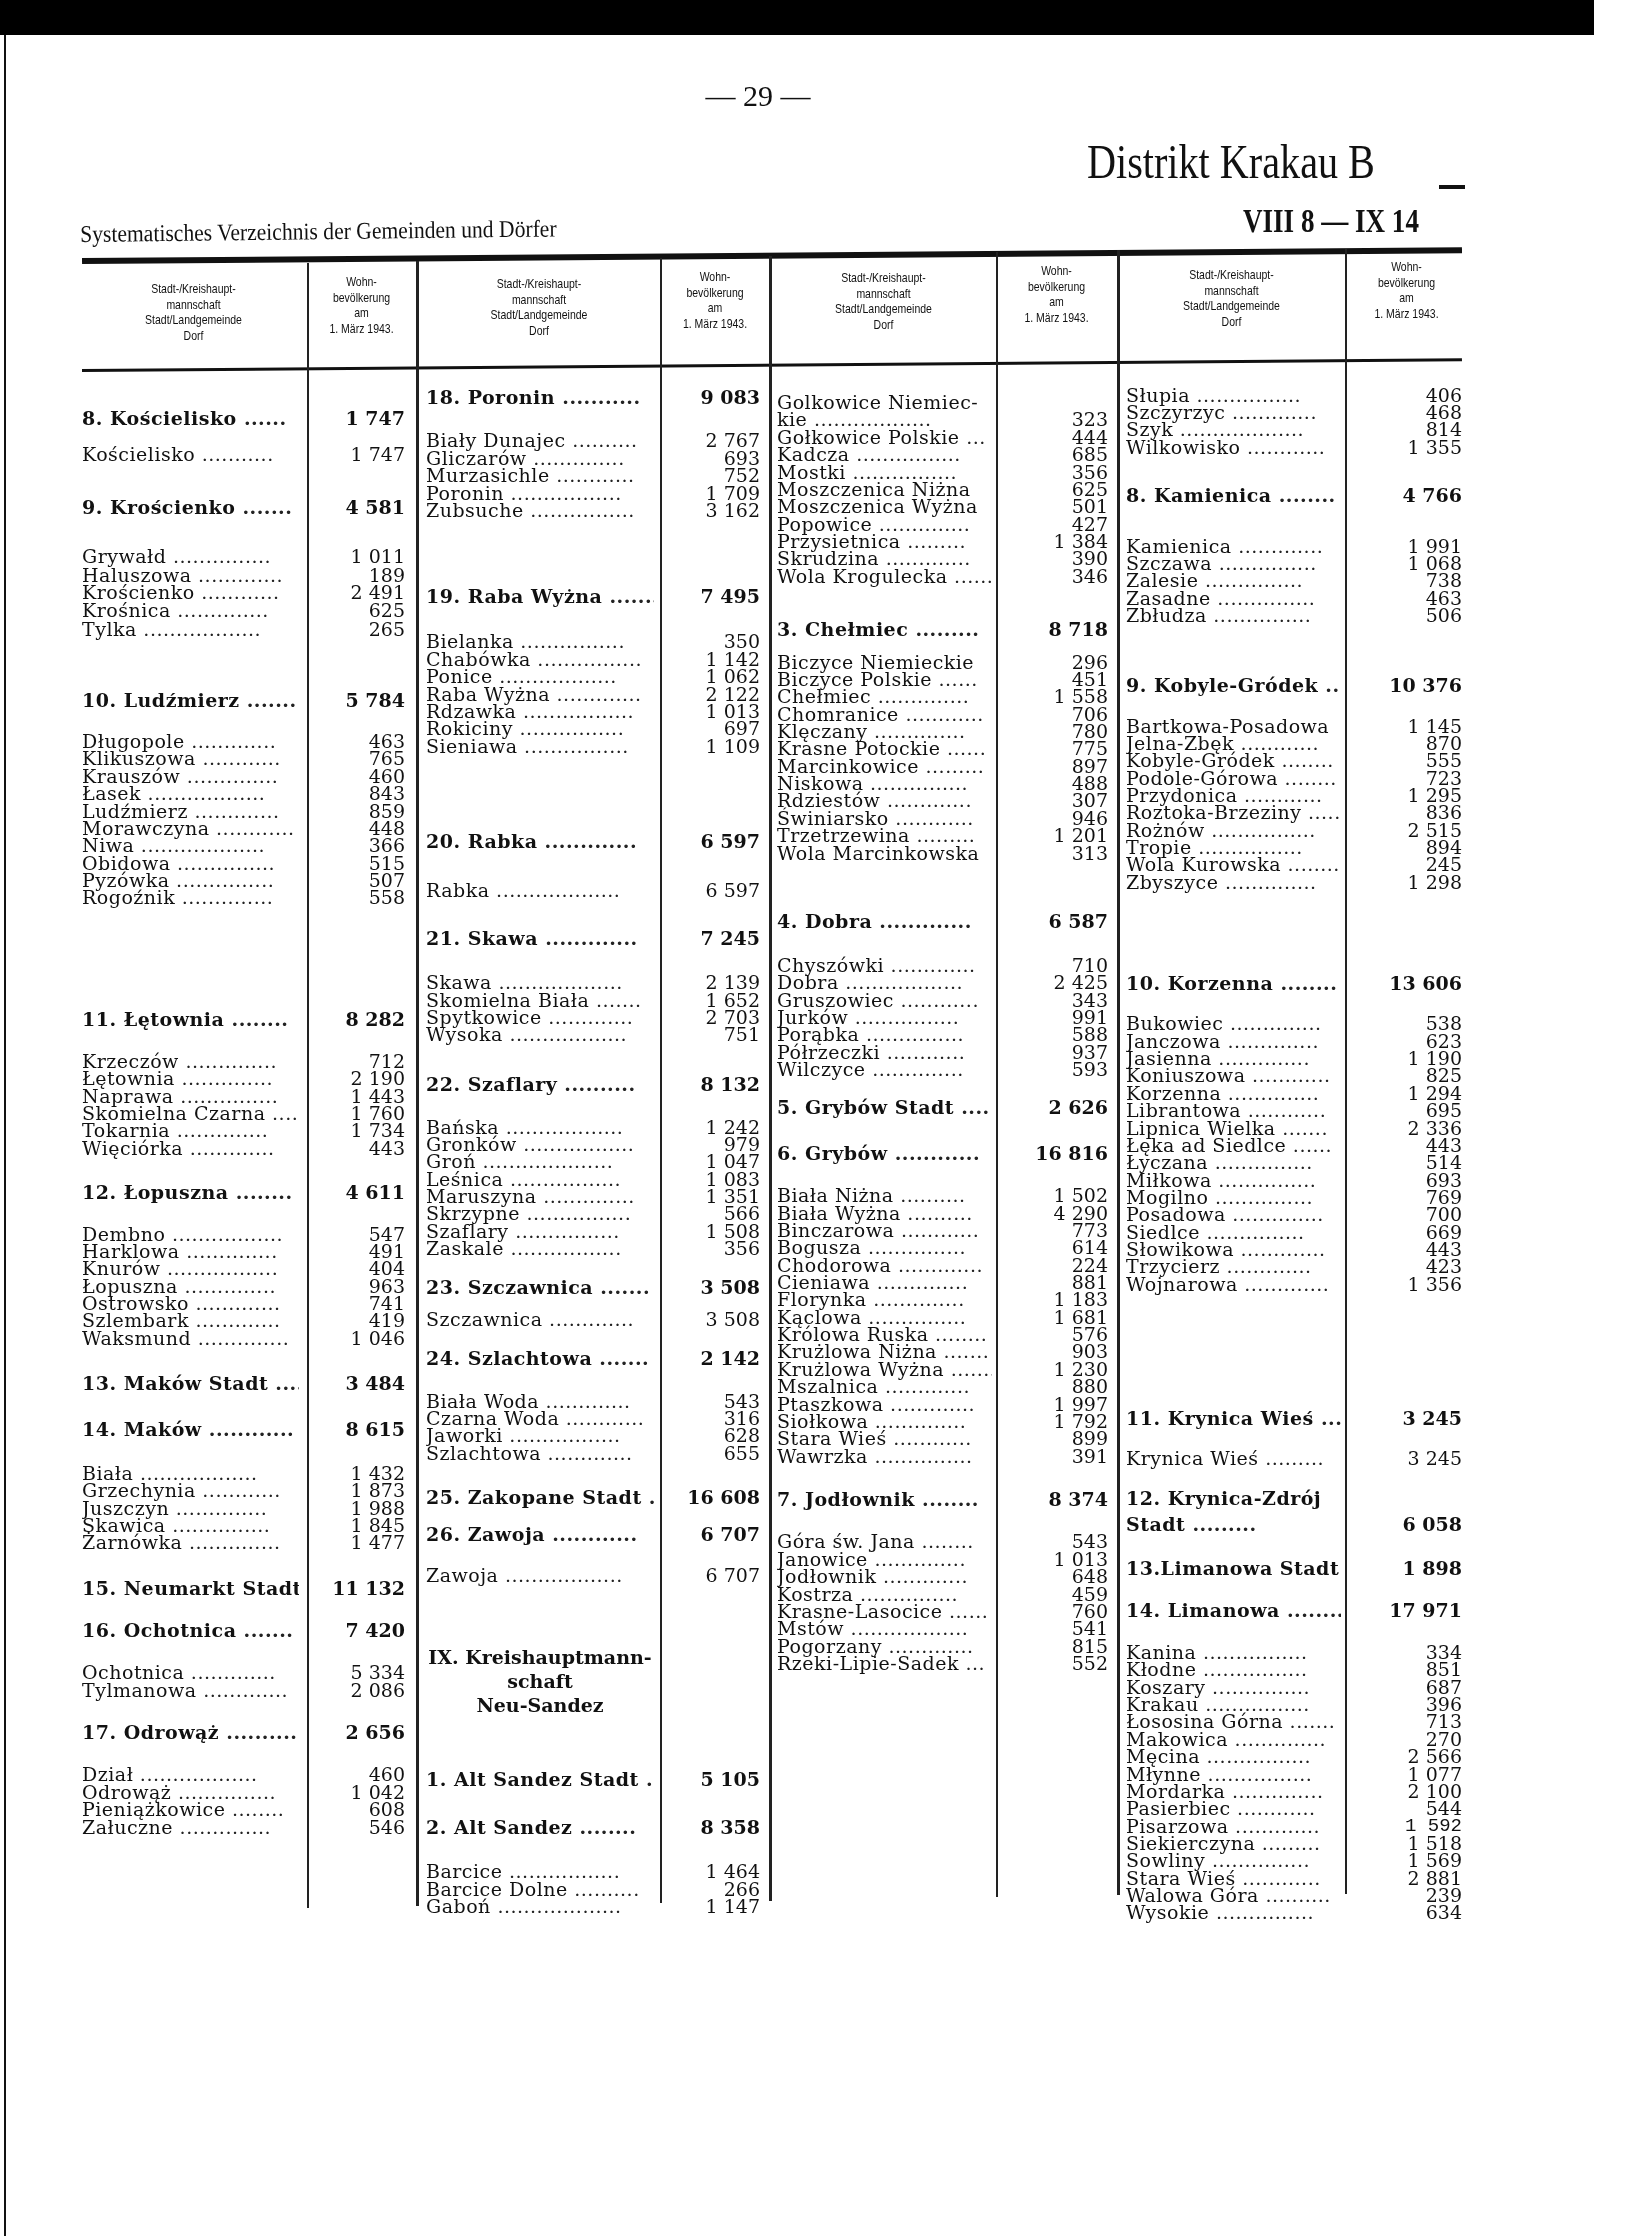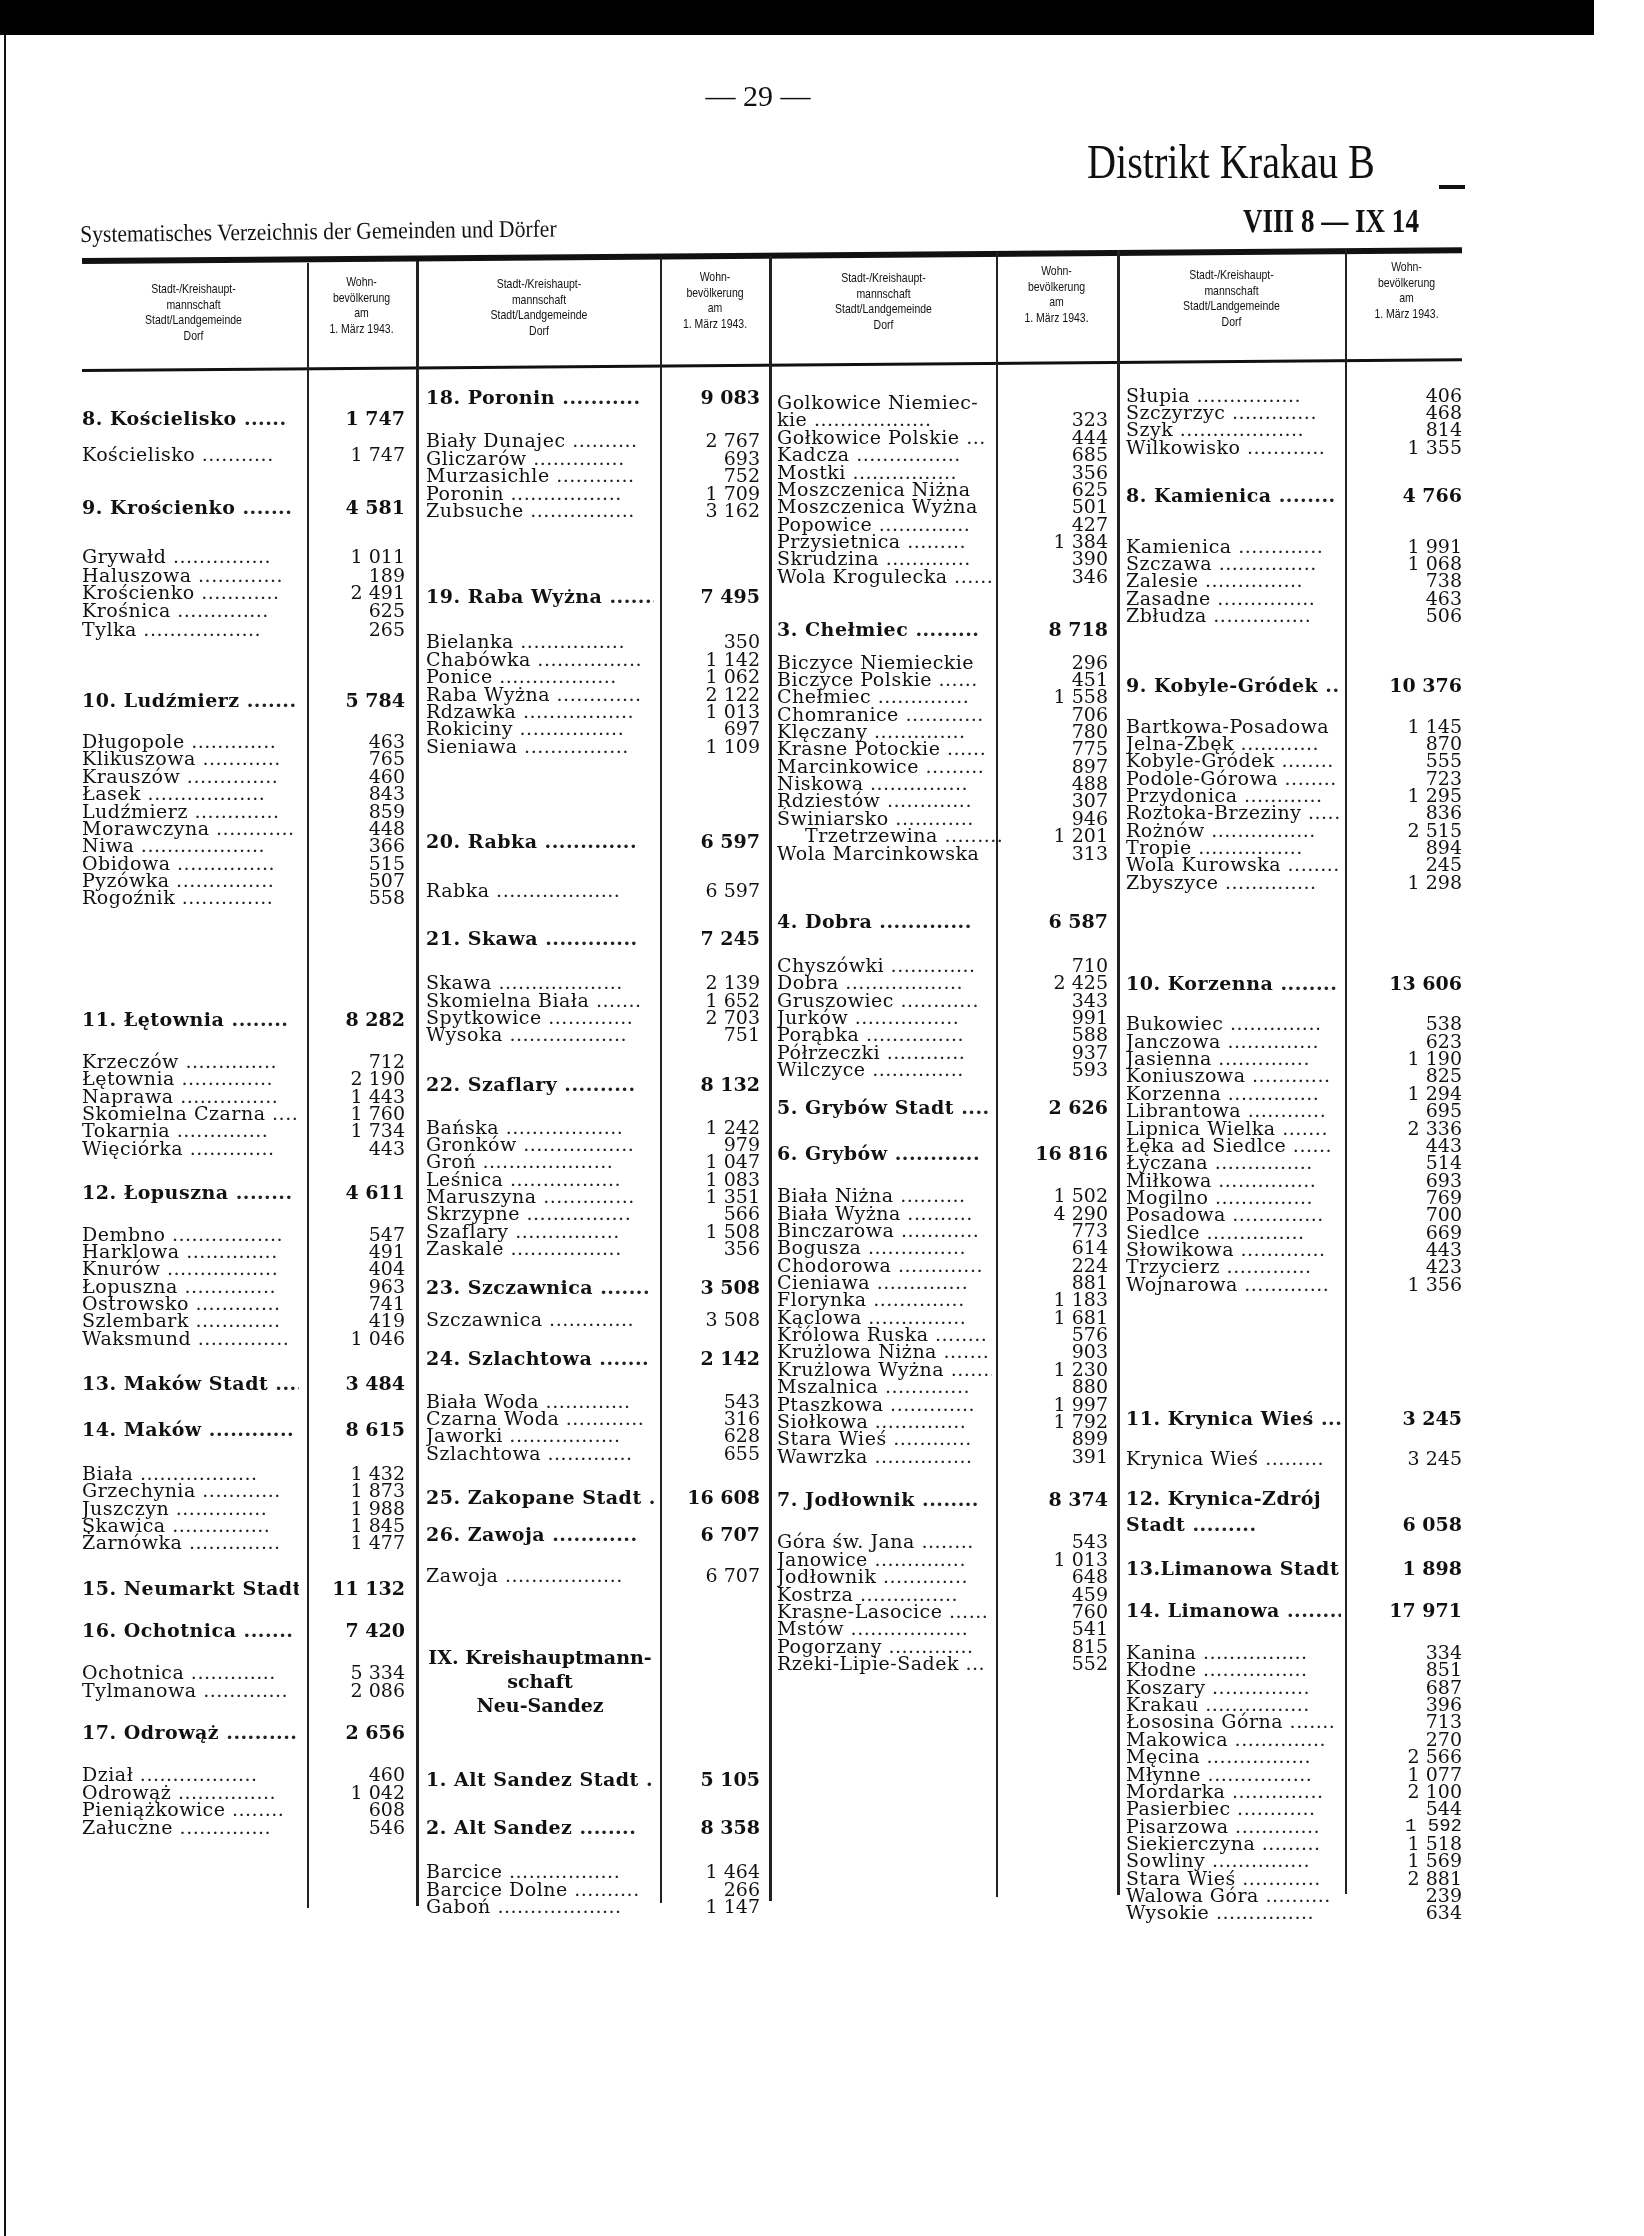--- a/index.html
+++ b/index.html
@@ -564,21 +564,21 @@
     </div>
     <div class="row" style="top: 789px; left: 777px;">
       <span class="name" style="width: 215px;"><span>Rdziestów</span><span class="dots"> .............</span></span>
       <span class="val" style="right: -331px; left: auto; position: absolute; width: 101px;">307</span>
     </div>
     <div class="row" style="top: 807px; left: 777px;">
       <span class="name" style="width: 215px;"><span>Świniarsko</span><span class="dots"> ............</span></span>
       <span class="val" style="right: -331px; left: auto; position: absolute; width: 101px;">946</span>
     </div>
     <div class="row" style="top: 824px; left: 777px;">
-      <span class="name" style="width: 215px; margin-left: 28px;"><span>Trzetrzewina</span><span class="dots"> .........</span></span>
+      <span class="name" style="width: 215px;"><span>Trzetrzewina</span><span class="dots"> .........</span></span>
       <span class="val" style="right: -331px; left: auto; position: absolute; width: 101px;">1 201</span>
     </div>
     <div class="row" style="top: 842px; left: 777px;">
       <span class="name" style="width: 215px;"><span>Wola Marcinkowska</span></span>
       <span class="val" style="right: -331px; left: auto; position: absolute; width: 101px;">313</span>
     </div>
     <div class="row" style="top: 910px; left: 777px;">
       <span class="name bold" style="width: 215px;"><span>4. Dobra</span><span class="dots"> .............</span></span>
       <span class="val bold" style="right: -331px; left: auto; position: absolute; width: 101px;">6 587</span>
     </div>

